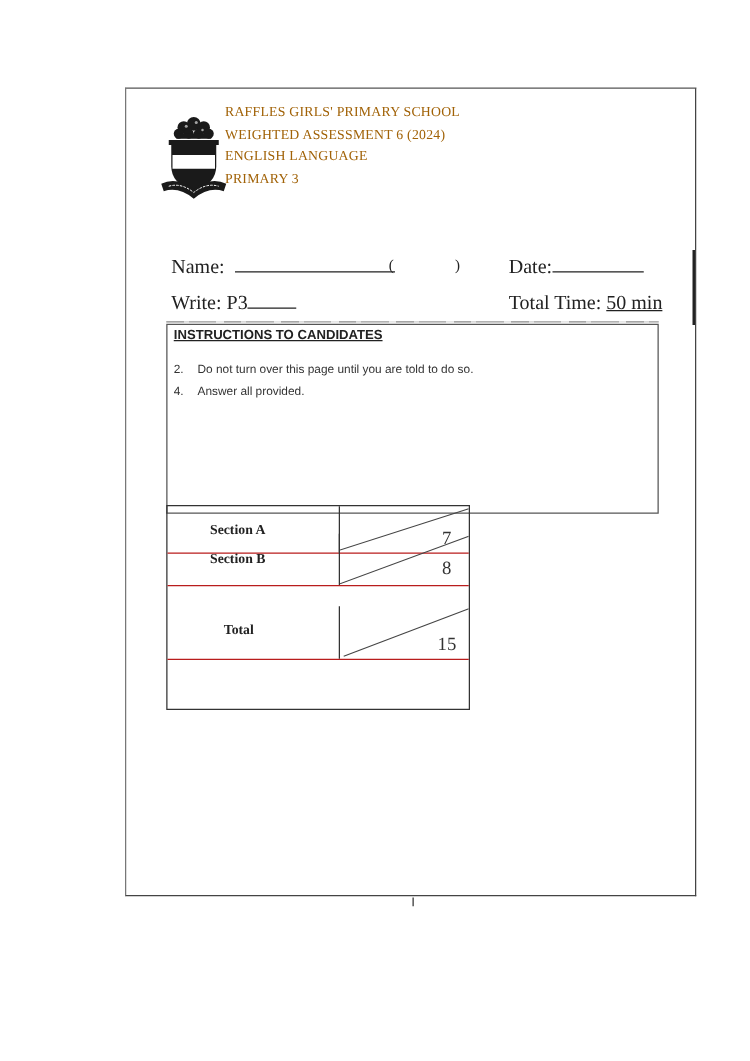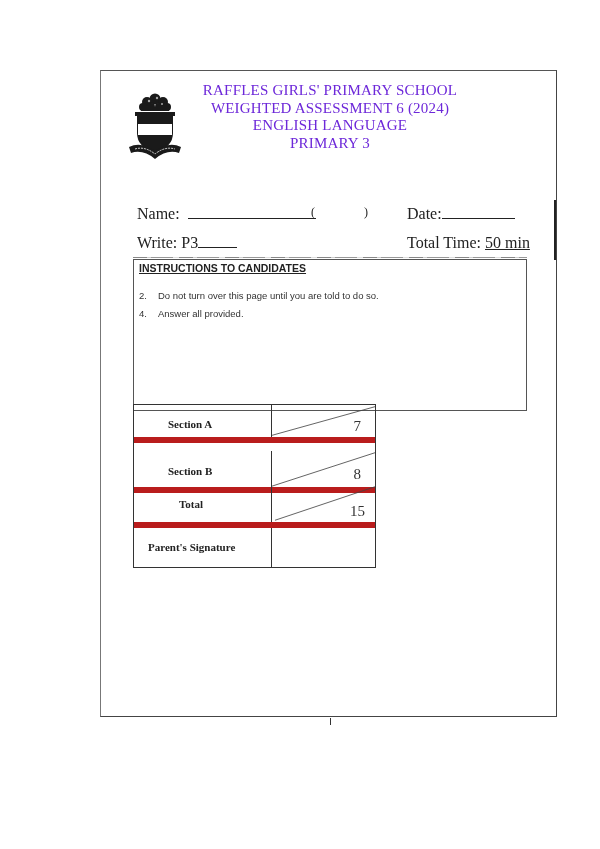--- a/index.html
+++ b/index.html
@@ -50,25 +50,24 @@
       top: 93px;
       width: 56px;
       height: 68px;
     }
     
     .header {
       position: absolute;
       left: 180px;
       top: 82px;
       width: 300px;
-      text-align: center;
-      font-family: "Liberation Serif", serif;
-      font-size: 15px;
+      font-family: "Liberation Serif", serif;
+      font-size: 11px;
       line-height: 17.5px;
-      color: #6d28d9;
+      color: #a16207;
       letter-spacing: 0.2px;
     }
     .header div { white-space: nowrap; }
 
     .field-row {
       position: absolute;
       font-family: "Liberation Serif", serif;
       font-weight: normal;
       font-size: 16px;
       color: #222;
@@ -144,21 +143,21 @@
       top: 404px;
       width: 243px;
       height: 164px;
       border: 1.5px solid #333;
       box-sizing: border-box;
     }
     .score-row {
       position: absolute;
       left: 0;
       width: 100%;
-      border-bottom: 6px solid #b91c1c;
+      border-bottom: 1px solid #b91c1c;
       box-sizing: border-box;
     }
     .score-row:last-child { border-bottom: none; }
     .score-label {
       position: absolute;
       left: 0;
       top: 0;
       width: 138px;
       height: 100%;
       border-right: 1px solid #333;
@@ -273,21 +272,21 @@
     <div class="score-label">
       <span style="left:34px; top:13px;">Section A</span>
     </div>
     <div class="score-cell">
       <svg viewBox="0 0 104 38" preserveAspectRatio="none">
         <line x1="0" y1="36" x2="104" y2="2" stroke="#444" stroke-width="0.9"></line>
       </svg>
       <span class="score-value">7</span>
     </div>
   </div>
-  <div class="score-row" style="top:46px; height:42px;">
+  <div class="score-row" style="top:22px; height:42px;">
     <div class="score-label">
       <span style="left:34px; top:14px;">Section B</span>
     </div>
     <div class="score-cell">
       <svg viewBox="0 0 104 42" preserveAspectRatio="none">
         <line x1="0" y1="41" x2="104" y2="2" stroke="#444" stroke-width="0.9"></line>
       </svg>
       <span class="score-value" style="bottom:4px;">8</span>
     </div>
   </div>
@@ -296,18 +295,15 @@
       <span style="left:45px; top:13px;">Total</span>
     </div>
     <div class="score-cell">
       <svg viewBox="0 0 104 43" preserveAspectRatio="none">
         <line x1="3" y1="41" x2="104" y2="2" stroke="#444" stroke-width="0.9"></line>
       </svg>
       <span class="score-value" style="right:10px;">15</span>
     </div>
   </div>
   <div class="score-row" style="top:123px; height:39px;">
-    <div class="score-label">
-      <span style="left:14px; top:13px;">Parent's Signature</span>
-    </div>
     <div class="score-cell"></div>
   </div>
 </div>
 
 </body></html>

